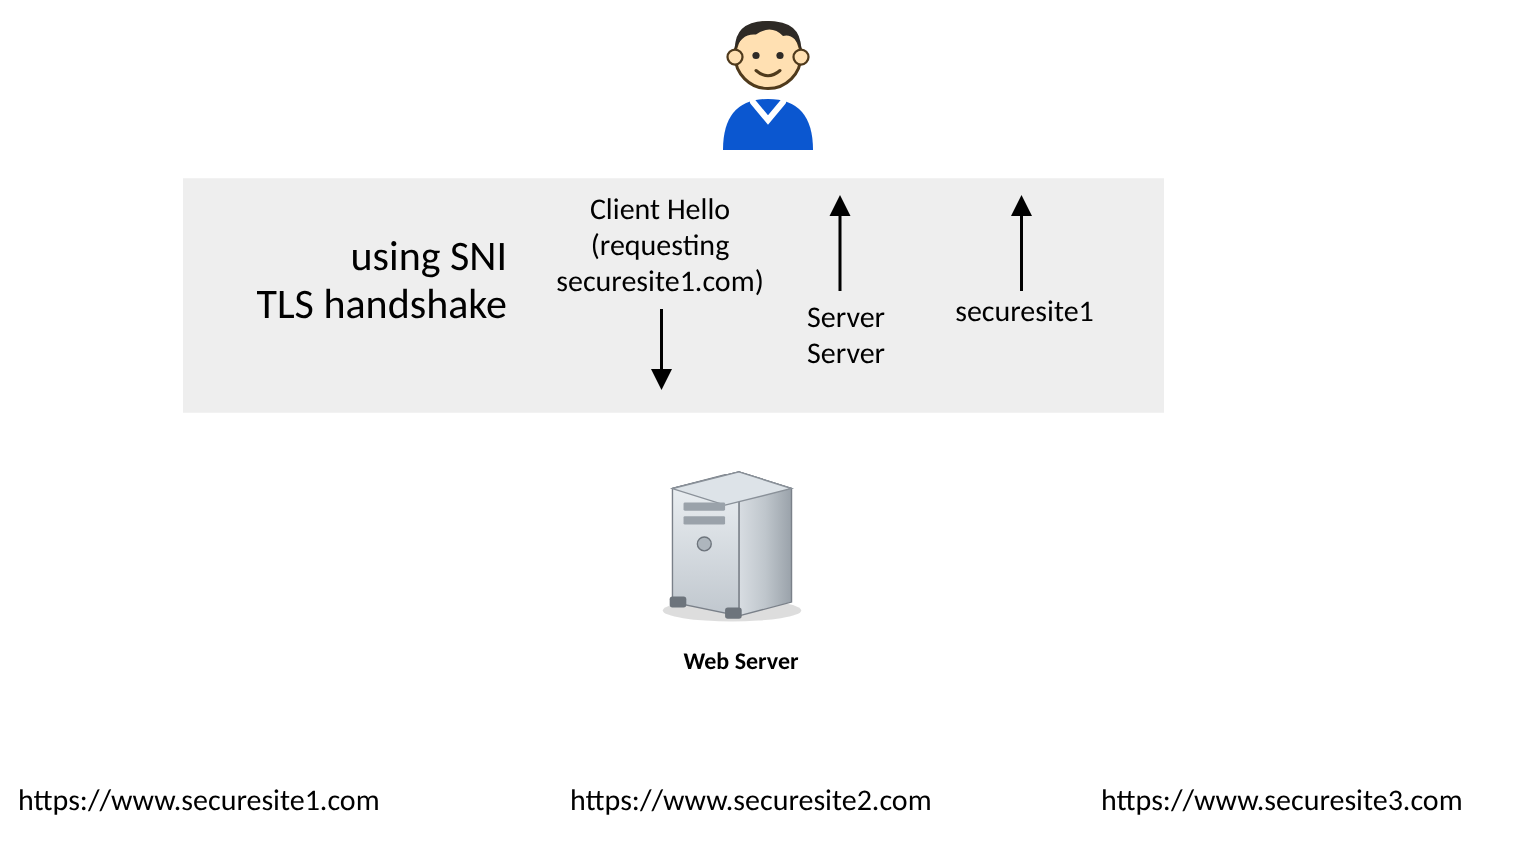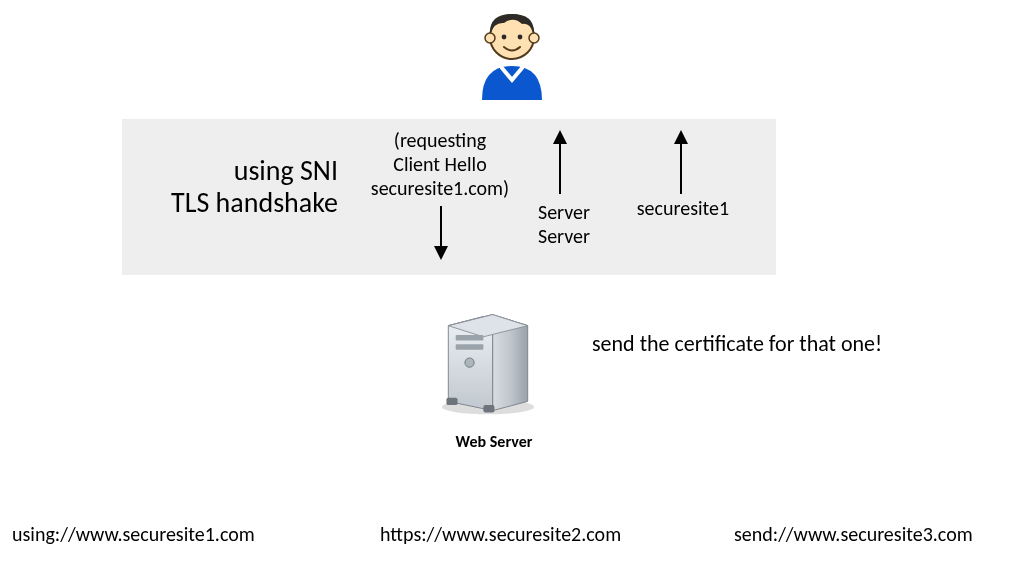--- a/index.html
+++ b/index.html
@@ -81,22 +81,22 @@
 </div>
 
 <div class="abs box" style="left:122px; top:119px; width:652px; height:154px;"></div>
 
 <div class="abs title-text" style="left:148px; top:155px; text-align:right; width:190px;">
   <div>using SNI</div>
   <div>TLS handshake</div>
 </div>
 
 <div class="abs msg-text center" style="left:360px; top:128px; width:160px;">
+  <div>Client Hello</div>
   <div>(requesting</div>
-  <div>Client Hello</div>
   <div>securesite1.com)</div>
 </div>
 
 <div class="arrow-shaft" style="left:440px; top:206px; height:42px;"></div>
 <div class="arrow-head-down" style="left:434px; top:246px;"></div>
 
 <div class="arrow-head-up" style="left:553px; top:130px;"></div>
 <div class="arrow-shaft" style="left:559px; top:142px; height:52px;"></div>
 
 <div class="abs msg-text center" style="left:524px; top:200px; width:80px;">
@@ -140,18 +140,17 @@
     <circle cx="45" cy="70" r="5" fill="#aeb6bd" stroke="#6d747c" stroke-width="1"></circle>
 
     <rect x="20" y="108" width="12" height="8" rx="2" fill="#6d747c"></rect>
     <rect x="60" y="116" width="12" height="8" rx="2" fill="#6d747c"></rect>
   </svg>
 </div>
 
 <div class="abs server-label center" style="left:430px; top:432px; width:128px;">Web Server</div>
 
 <div class="abs speech" style="left:592px; top:330px; width:340px;">
-  <div>send the certificate for that one!</div>
 </div>
 
-<div class="abs url-text" style="left:12px; top:522px;">using://www.securesite1.com</div>
+<div class="abs url-text" style="left:12px; top:522px;">https://www.securesite1.com</div>
 <div class="abs url-text" style="left:380px; top:522px;">https://www.securesite2.com</div>
-<div class="abs url-text" style="left:734px; top:522px;">send://www.securesite3.com</div>
+<div class="abs url-text" style="left:734px; top:522px;">https://www.securesite3.com</div>
 
 </body></html>

